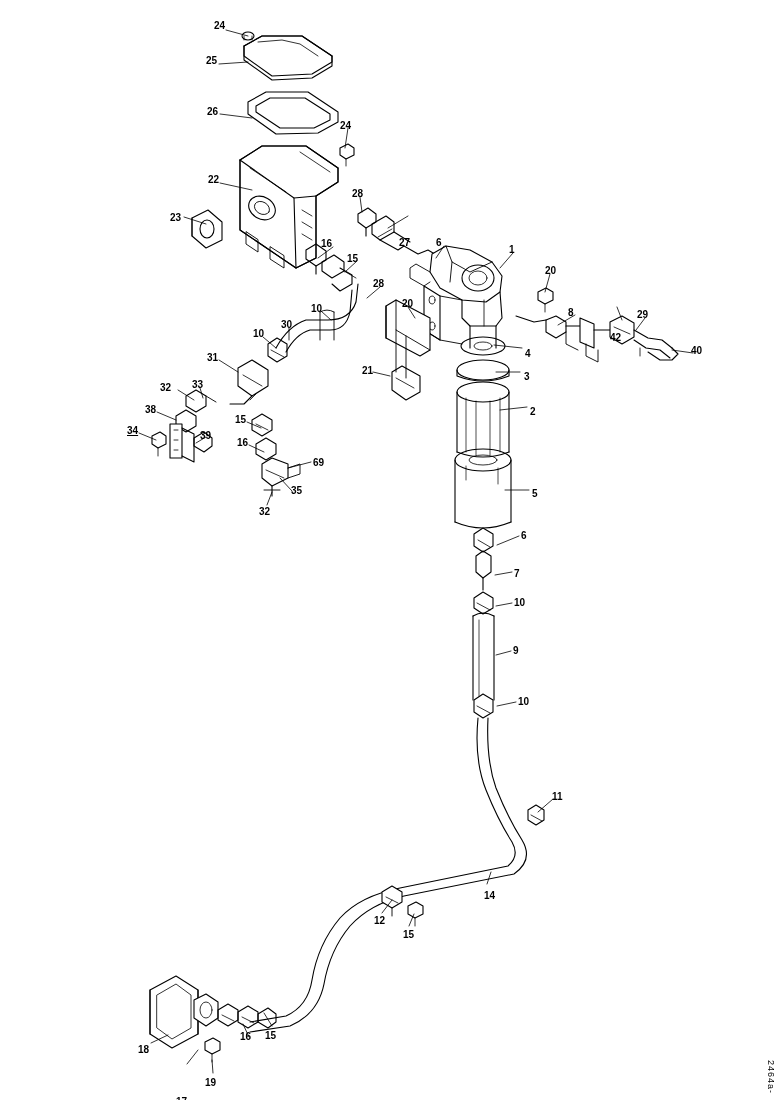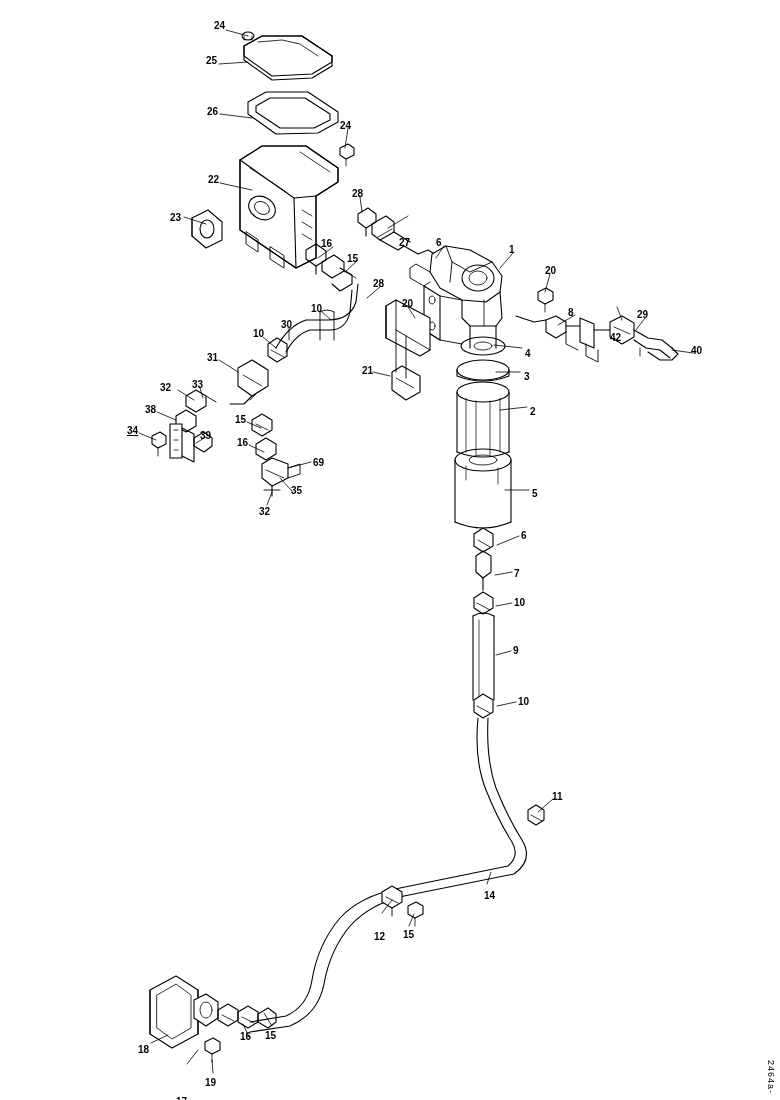--- a/index.html
+++ b/index.html
@@ -407,21 +407,21 @@
       <div class="callout" style="left: 291px; top: 485px;">35</div>
       <div class="callout" style="left: 259px; top: 506px;">32</div>
       <div class="callout" style="left: 532px; top: 488px;">5</div>
       <div class="callout" style="left: 521px; top: 530px;">6</div>
       <div class="callout" style="left: 514px; top: 568px;">7</div>
       <div class="callout" style="left: 514px; top: 597px;">10</div>
       <div class="callout" style="left: 513px; top: 645px;">9</div>
       <div class="callout" style="left: 518px; top: 696px;">10</div>
       <div class="callout" style="left: 552px; top: 791px;">11</div>
       <div class="callout" style="left: 484px; top: 890px;">14</div>
-      <div class="callout" style="left: 374px; top: 915px; margin-top: 16px;">12</div>
+      <div class="callout" style="left: 374px; top: 915px;">12</div>
       <div class="callout" style="left: 403px; top: 929px;">15</div>
       <div class="callout" style="left: 138px; top: 1044px;">18</div>
       <div class="callout" style="left: 240px; top: 1031px;">16</div>
       <div class="callout" style="left: 265px; top: 1030px;">15</div>
       <div class="callout" style="left: 176px; top: 1096px;">17</div>
       <div class="callout" style="left: 205px; top: 1077px;">19</div>
     </div>
 
   <div class="corner-code">2464a-</div>
 

